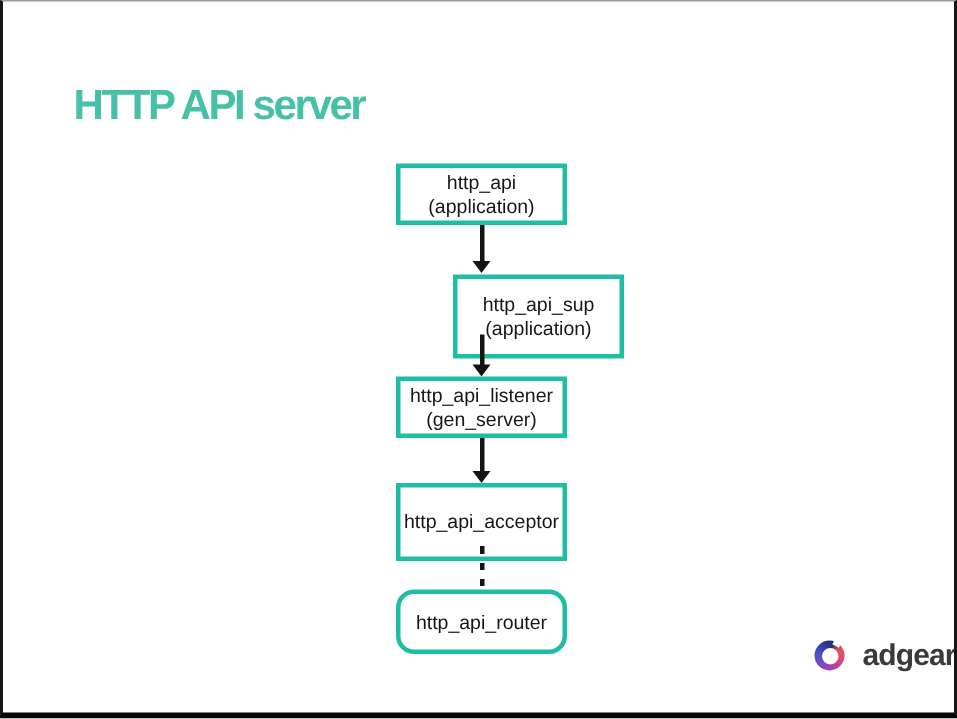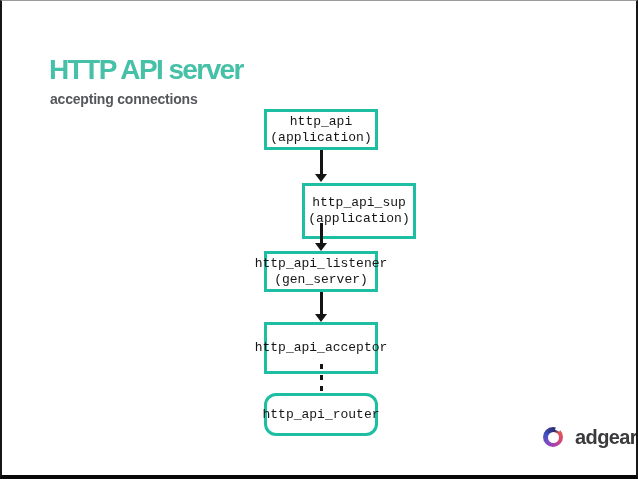--- a/index.html
+++ b/index.html
@@ -54,21 +54,20 @@
     border: 3px solid #1ebea2;
     display: flex;
     flex-direction: column;
     align-items: center;
     justify-content: center;
     text-align: center;
     font-size: 13px;
     line-height: 16px;
     color: #161616;
     white-space: nowrap;
-    font-family: Liberation Mono, monospace;
   }
   #n1 { top: 108px; height: 41px; }
   #n2 { top: 182px; height: 56px; margin-left: 38px; }
   #n3 { top: 250px; height: 41px; }
   #n4 { top: 321px; height: 52px; }
   #n5 { top: 392px; height: 43px; border-radius: 12px; }
 
   
   .vline {
     position: absolute;
@@ -150,21 +149,20 @@
     margin-left: 12px;
     line-height: 20px;
   }
 </style>
 </head>
 <body>
 
 <div id="slide">
 
   <h1 class="title">HTTP API server</h1>
-  <h2 class="subtitle">accepting connections</h2>
 
   <div>
 
     <div class="node" id="n1">
       <span>http_api</span>
       <span>(application)</span>
     </div>
 
     <div class="vline" id="l1"></div>
     <div class="ahead" id="h1"></div>

